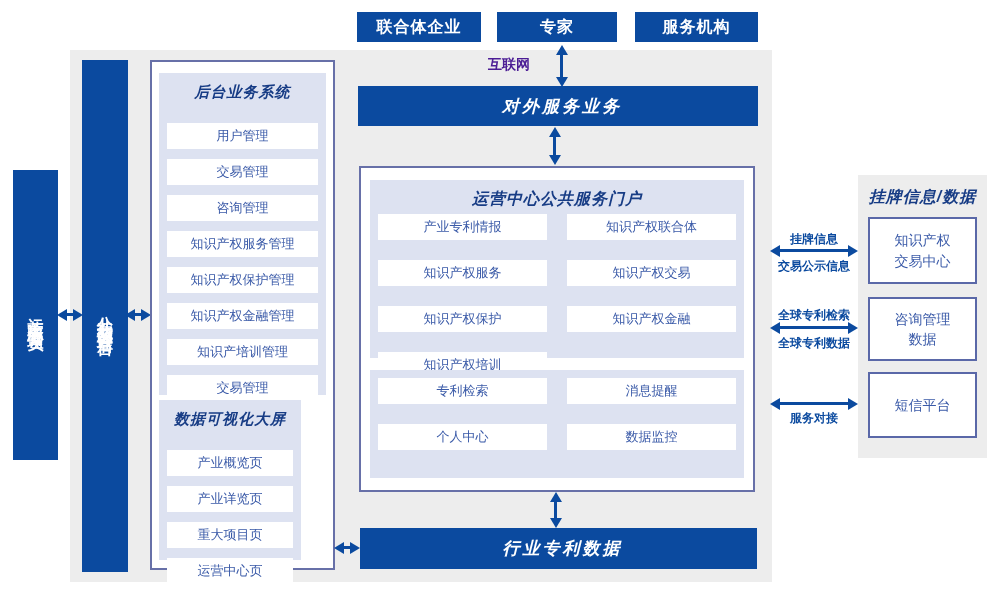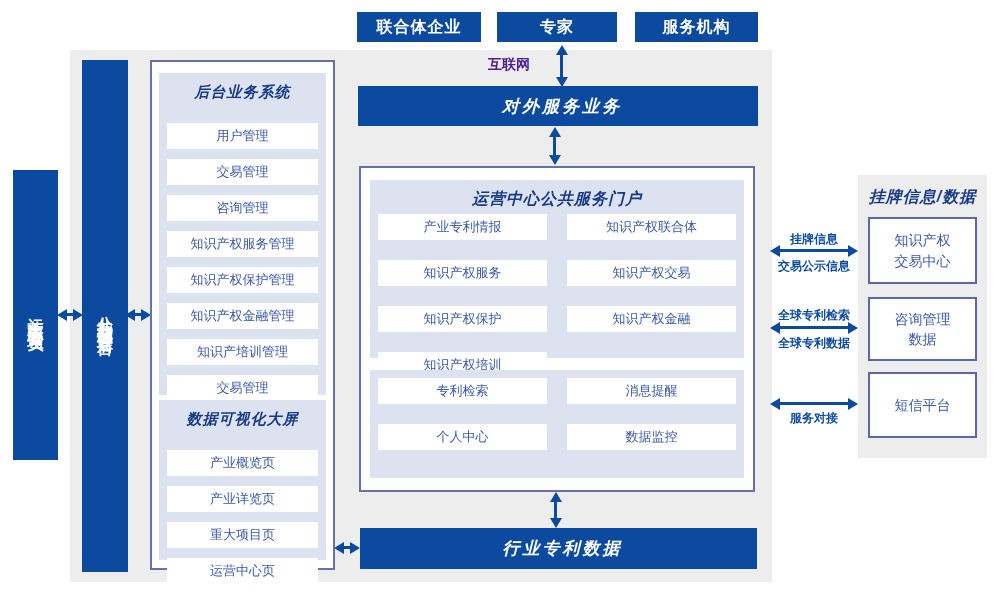--- a/index.html
+++ b/index.html
@@ -104,21 +104,21 @@
         <div class="item">咨询管理</div>
         <div class="item">知识产权服务管理</div>
         <div class="item">知识产权保护管理</div>
         <div class="item">知识产权金融管理</div>
         <div class="item">知识产培训管理</div>
         <div class="item">交易管理</div>
         <div class="item">统计报表</div>
       </div>
     </div>
 
-    <div class="section" style="left:7px; top:338px; width:167px; height:160px;">
+    <div class="section" style="left:7px; top:338px; width:142px; height:160px;">
       <div class="section-title">数据可视化大屏</div>
       <div class="vlist">
         <div class="item">产业概览页</div>
         <div class="item">产业详览页</div>
         <div class="item">重大项目页</div>
         <div class="item">运营中心页</div>
       </div>
     </div>
   </div>
 

